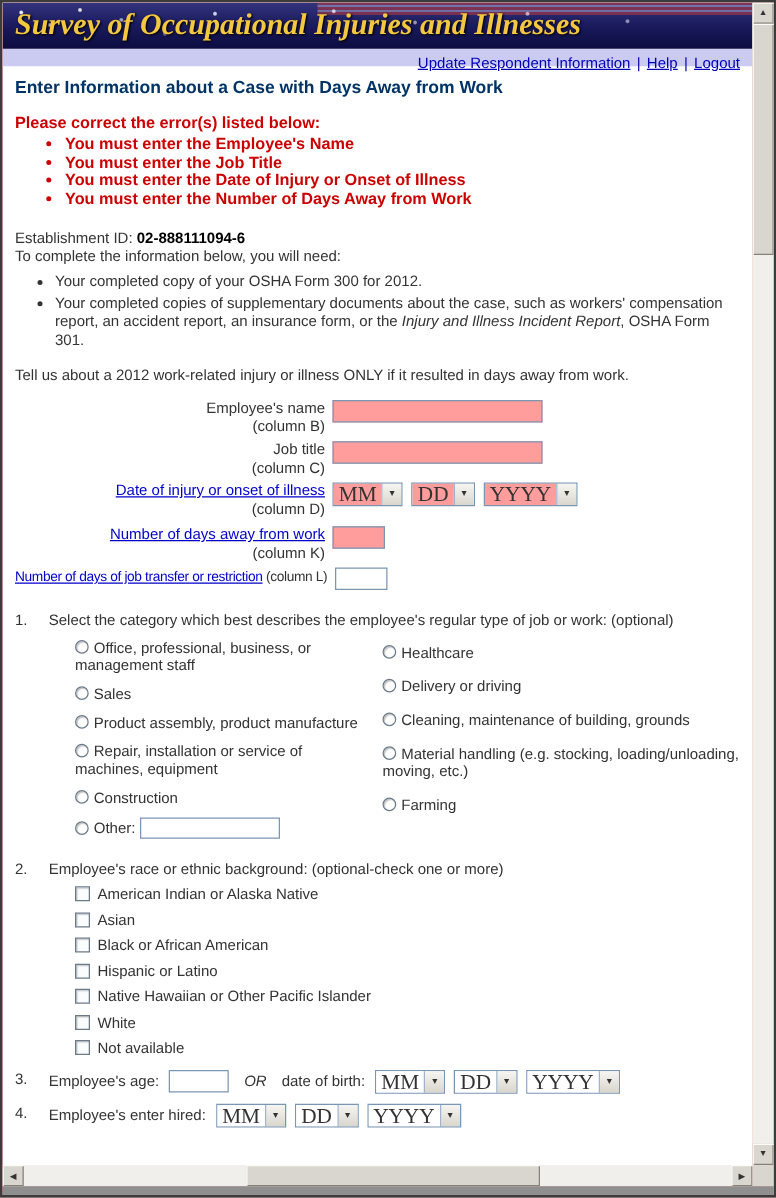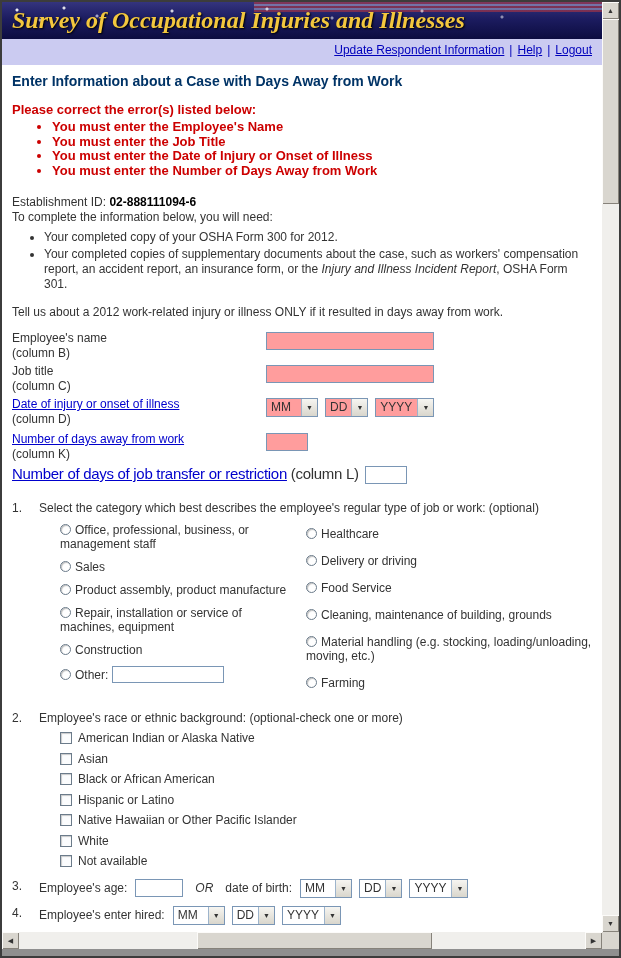--- a/index.html
+++ b/index.html
@@ -37,21 +37,21 @@
     background-repeat:no-repeat;
   }
   .banner-title {
     font-family:"Liberation Serif", serif; font-style:italic; font-weight:bold;
     font-size:24px; line-height:37px; color:#f3c73e; padding-left:10px;
     text-shadow:1px 1px 2px #000; white-space:nowrap; display:block;
   }
 
   
   .navbar {
-    height:26px; background:#cbcbf1; text-align:right; padding-right:10px;
+    height:14px; background:#cbcbf1; text-align:right; padding-right:10px;
     font-size:12px; line-height:22px; color:#0000bb;
   }
   .navlink { color:#0000bb; text-decoration:underline; cursor:pointer; }
   .navsep { margin:0 5px; color:#0000bb; }
 
   
   .content { padding:6px 10px 0 10px; color:#333; font-size:12px; }
   .page-title { margin-top:2px; font-size:14px; font-weight:bold; color:#003366; line-height:17px; }
 
   .error-heading { margin-top:12px; color:#cc0000; font-weight:bold; font-size:13px; line-height:16px; }
@@ -62,37 +62,37 @@
   .est-line b { color:#000; }
 
   .para { line-height:15px; }
   .need-list { margin:5px 0 0 0; padding-left:32px; list-style:disc; }
   .need-list li { line-height:15px; margin-bottom:2px; }
   .tellus { margin-top:13px; }
 
   
   .form-rows { margin-top:12px; }
   .frow { display:flex; align-items:flex-start; margin-bottom:5px; }
-  .flabel { width:254px; flex:none; text-align:left; padding-right:6px; line-height:13px; }
+  .flabel { width:254px; flex:none; text-align:right; padding-right:6px; line-height:13px; }
   .flabel .col-ref { margin-top:2px; }
   .flabel5 { min-width:254px; flex:none; text-align:center; padding-right:6px;
-             white-space:nowrap; font-size:15px; letter-spacing:-0.3px; line-height:16px; }
+             white-space:nowrap; font-size:11px; letter-spacing:-0.3px; line-height:16px; }
   .field-link { color:#0000cc; text-decoration:underline; cursor:pointer; }
 
   .txt {
     height:18px; border:1px solid #7a96b5; background:#fff; padding:1px 3px;
     font-family:"Liberation Sans", sans-serif; font-size:12px;
   }
   .txt.err { background:#ff9d9d; }
 
   .sel {
     display:inline-flex; align-items:stretch; height:19px; border:1px solid #7a96b5;
     background:#fff; margin-right:7px; cursor:pointer; vertical-align:top;
   }
-  .sel-text { padding:0 4px; font-size:12px; line-height:17px; background:#fff; }
+  .sel-text { padding:0 4px; font-size:17px; line-height:17px; background:#fff;font-family:Liberation Serif, serif; }
   .sel.err .sel-text { background:#ff9d9d; }
   .sel-arrow {
     width:16px; border-left:1px solid #9db4cc; display:flex; align-items:center; justify-content:center;
     background:linear-gradient(180deg,#f6f5f1,#d9d6cc); font-size:7px; color:#333;
   }
   .sel-mm .sel-text { min-width:34px; }
   .sel-dd .sel-text { min-width:25px; }
   .sel-yy .sel-text { min-width:41px; }
 
   
@@ -254,21 +254,20 @@
               <div class="opt"><span class="radio"></span><span>Product assembly, product manufacture</span></div>
               <div class="opt"><span class="radio"></span><span>Repair, installation or service of machines, equipment</span></div>
               <div class="opt"><span class="radio"></span><span>Construction</span></div>
               <div class="opt"><span class="radio"></span><span>Other:</span>
                 <input class="txt" style="width: 112px; height: 17px;" value="">
               </div>
             </div>
             <div class="q1-right">
               <div class="opt"><span class="radio"></span><span>Healthcare</span></div>
               <div class="opt"><span class="radio"></span><span>Delivery or driving</span></div>
-              <div class="opt"><span class="radio"></span><span>Food Service</span></div>
               <div class="opt"><span class="radio"></span><span>Cleaning, maintenance of building, grounds</span></div>
               <div class="opt"><span class="radio"></span><span>Material handling (e.g. stocking, loading/unloading, moving, etc.)</span></div>
               <div class="opt"><span class="radio"></span><span>Farming</span></div>
             </div>
           </div>
         </div>
       </div>
 
       <div class="q q2">
         <div class="qnum">2.</div>

